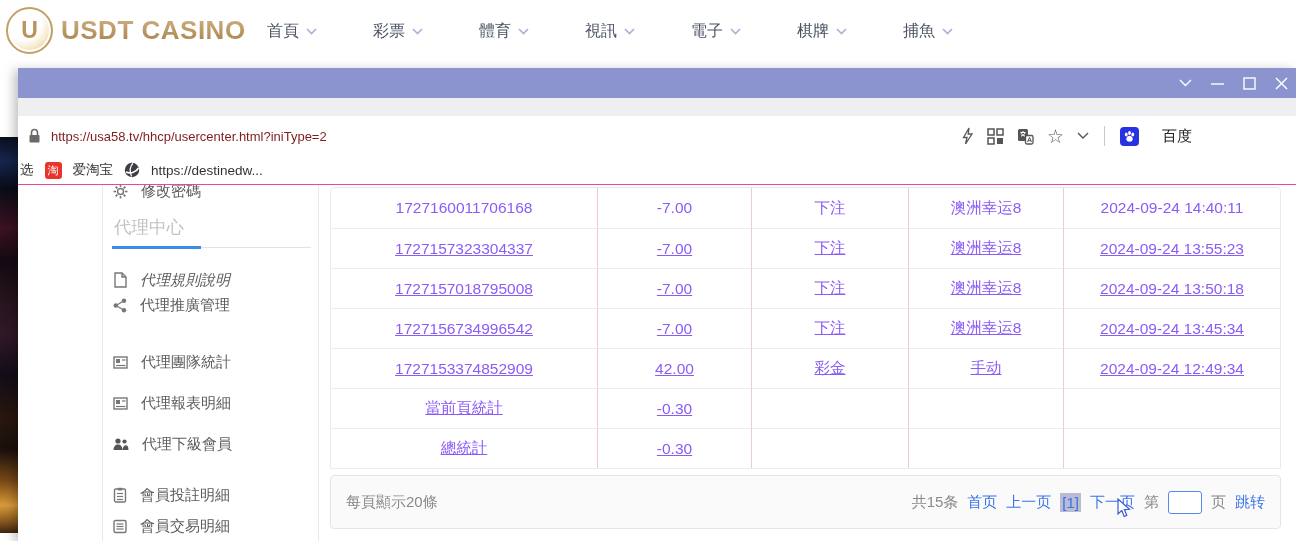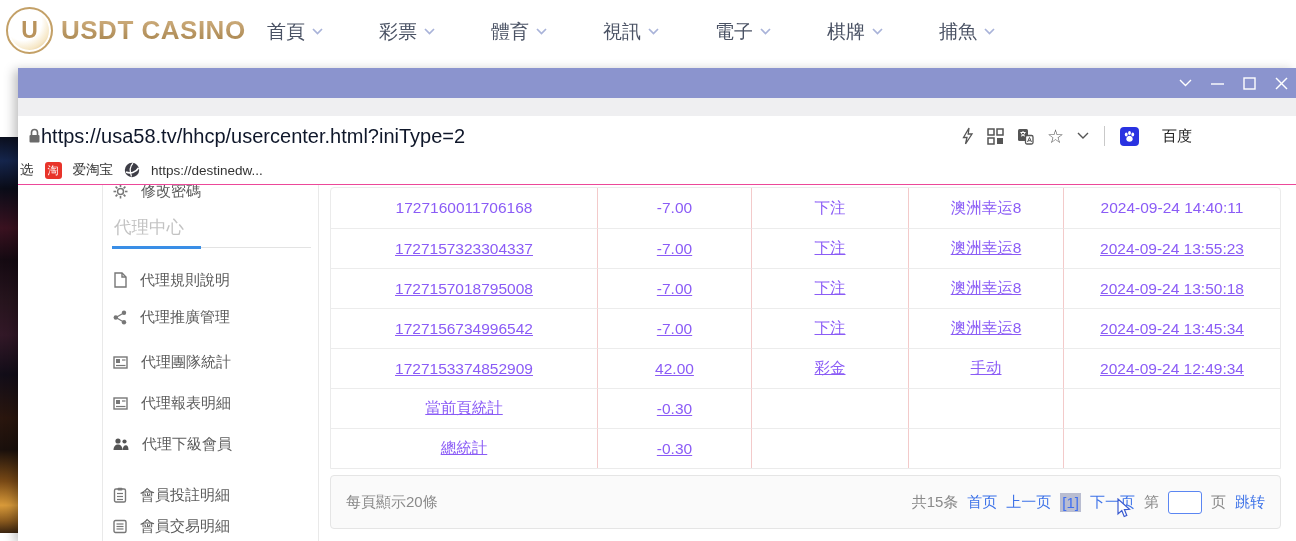--- a/index.html
+++ b/index.html
@@ -13,39 +13,39 @@
   .logo-badge{width:47px;height:47px;border-radius:50%;
     background:radial-gradient(circle at 35% 30%,#ffffff 45%,#f6e7c6 68%,#d9b375 88%,#b98f54 100%);
     border:2px solid #c3a067;display:flex;align-items:center;justify-content:center;
     box-shadow:inset 0 0 0 2px #fff;}
   .logo-u{font-size:23px;font-weight:bold;color:#b9935c;line-height:1;}
   .logo-text{font-size:26px;font-weight:bold;letter-spacing:.5px;color:#b5915e;
     background:linear-gradient(180deg,#cfae7e 10%,#a8854e 90%);-webkit-background-clip:text;background-clip:text;}
   @supports (-webkit-background-clip:text){.logo-text{color:transparent;}}
   .site-nav{position:absolute;left:267px;top:0;height:63px;display:flex;align-items:center;gap:56px;}
   .nav-item{display:flex;align-items:center;gap:7px;cursor:pointer;}
-  .nav-item span{font-size:19px;color:#4a5264;}
+  .nav-item span{font-size:16px;color:#4a5264;}
   .nav-chevron{width:11px;height:7px;}
 
   
   .left-strip{position:absolute;left:0;top:137px;width:18px;height:396px;
     background:linear-gradient(180deg,#0b0f1e 0%,#15254c 6%,#0a0c18 13%,#3a1220 23%,#150a12 31%,
       #26141d 41%,#321827 50%,#120d18 60%,#2a160e 71%,#1a100c 79%,#7a4a16 87%,#d89a3a 93%,#8a5a1e 97%,#3a2410 100%);}
 
   
   .window{position:absolute;left:18px;top:68px;width:1278px;height:473px;background:#fff;
     box-shadow:-4px 2px 10px rgba(0,0,0,.25);}
   .titlebar{position:absolute;left:0;top:0;width:100%;height:30px;background:#8b94ce;
     display:flex;align-items:center;justify-content:flex-end;padding-right:8px;gap:18px;}
   .titlebar svg{display:block;}
   .win-btn{width:14px;height:14px;display:flex;align-items:center;justify-content:center;cursor:pointer;}
   .tabstrip{position:absolute;left:0;top:30px;width:100%;height:18px;background:#efeff1;}
   .urlbar{position:absolute;left:0;top:48px;width:100%;height:40px;background:#fff;
     display:flex;align-items:center;padding-left:10px;}
-  .url-text{font-size:20px;color:#0f172a;margin-left:0;}
+  .url-text{font-size:13px;color:#7f1d1d;margin-left:10px;}
   .url-right{margin-left:auto;margin-right:104px;display:flex;align-items:center;gap:13px;}
   .star-glyph{font-size:19px;color:#555;font-family:"DejaVu Sans",sans-serif;line-height:1;}
   .vsep{width:1px;height:20px;background:#c9c9c9;margin:0 2px;}
   .baidu-chip{display:flex;align-items:center;gap:23px;cursor:pointer;}
   .baidu-sq{width:19px;height:19px;border-radius:4px;background:#2932e1;display:flex;align-items:center;justify-content:center;}
   .baidu-label{font-size:15px;color:#222;}
   .bookmarksbar{position:absolute;left:0;top:88px;width:100%;height:28px;background:#fff;
     display:flex;align-items:center;gap:11px;padding-left:2px;}
   .bm-text{font-size:13.5px;color:#333;cursor:pointer;}
   .tb-sq{width:17px;height:17px;border-radius:3px;background:#e8342a;color:#fff;font-size:11px;
@@ -54,21 +54,21 @@
   
   .content{position:absolute;left:0;top:116px;width:100%;height:357px;background:#fff;border-top:1px solid #ec4899;overflow:hidden;}
   .sidebar{position:absolute;left:84px;top:0;width:217px;height:100%;border-left:1px solid #e9e9e9;border-right:1px solid #e9e9e9;}
   .pwd-item{position:absolute;left:10px;top:-3px;display:flex;align-items:center;gap:13px;cursor:pointer;}
   .pwd-item span{font-size:15px;color:#5c5c5c;}
   .section-title{position:absolute;left:11px;top:30px;font-size:17.5px;color:#c3c3c3;}
   .sb-underline-blue{position:absolute;left:9px;top:61px;width:89px;height:3px;background:#3a8ee6;}
   .sb-underline-gray{position:absolute;left:98px;top:62px;width:110px;height:1px;background:#e3e3e3;}
   .menu-item{position:absolute;left:10px;display:flex;align-items:center;gap:13px;cursor:pointer;height:22px;}
   .menu-item span{font-size:15px;color:#5c5c5c;}
-  .mi-0{top:84px;} .mi-1{top:121px;} .mi-2{top:166px;} .mi-3{top:207px;} .mi-4{top:248px;} .mi-5{top:299px;} .mi-6{top:330px;}
+  .mi-0{top:84px;font-style:italic;} .mi-1{top:109px;} .mi-2{top:166px;} .mi-3{top:207px;} .mi-4{top:248px;} .mi-5{top:299px;} .mi-6{top:330px;}
 
   .main{position:absolute;left:312px;top:0;width:951px;}
   .table{margin-top:2px;width:951px;border:1px solid #ebebeb;border-radius:4px 4px 0 0;}
   .tr{display:grid;grid-template-columns:266px 154px 157px 155px 217px;height:40px;}
   .tr + .tr .td{border-top:1px solid #ececec;text-decoration:underline;}
   .td{display:flex;align-items:center;justify-content:center;font-size:15.5px;color:#8b5cf6;}
   .td + .td{border-left:1px solid #f3caca;}
 
   .pager-box{margin-top:6px;width:951px;height:54px;border:1px solid #e5e5e5;border-radius:4px;background:#fafafa;
     display:flex;align-items:center;justify-content:space-between;padding:18px 15px;}

